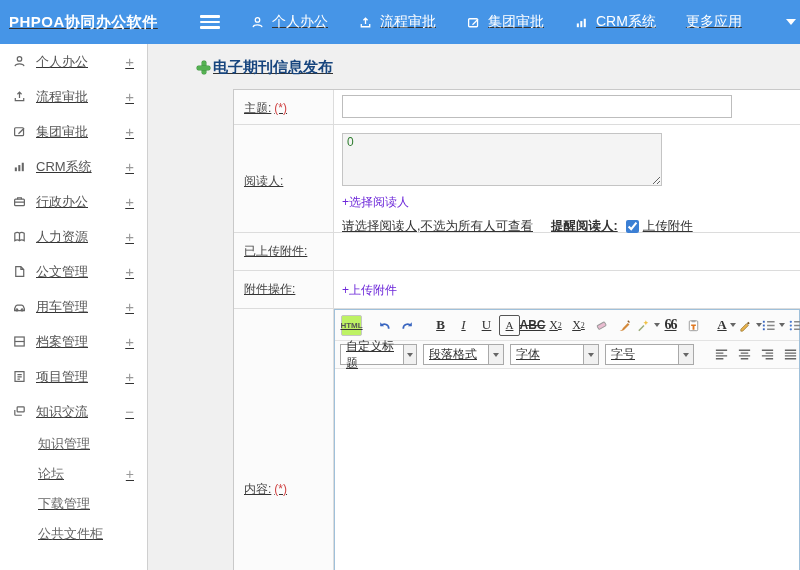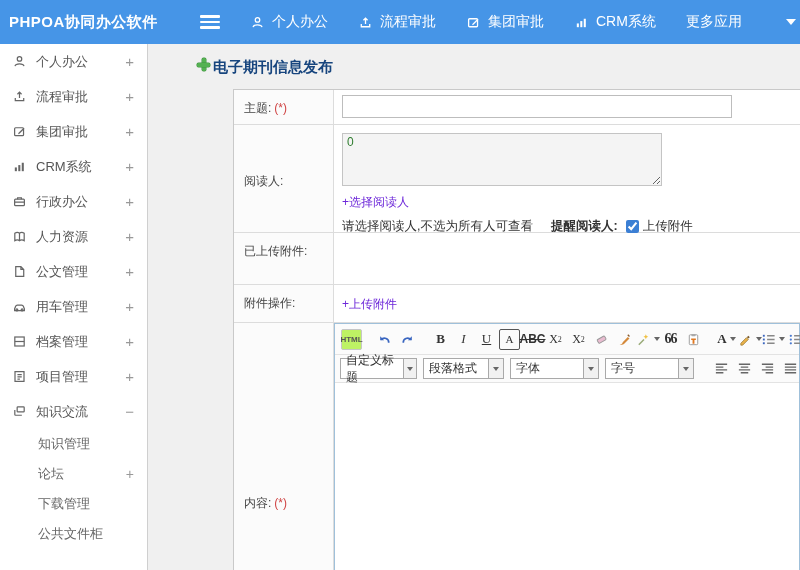--- a/index.html
+++ b/index.html
@@ -1,18 +1,18 @@
 <!DOCTYPE html>
 <html><head>
 <meta charset="utf-8">
 <style>
   * { margin:0; padding:0; box-sizing:border-box; }
   html,body { width:800px; height:570px; overflow:hidden; }
   body { font-family:"Liberation Sans","DejaVu Sans",sans-serif; font-size:13px; color:#333; background:#f0f0f0; }
-  .app { display:flex; flex-direction:column; width:800px; height:570px; }
+  .app { display:flex; flex-direction:column; width:800px; height:570px;text-decoration:underline; }
 
   
   .hdr { flex:0 0 44px; background:#4695e7; display:flex; align-items:center; color:#fff; }
   .logo { width:200px; padding-left:9px; font-size:15px; font-weight:bold; letter-spacing:.5px; }
   .burger { width:20px; height:14px; display:flex; flex-direction:column; justify-content:space-between; margin-right:30px; cursor:pointer; }
   .burger i { display:block; height:2.6px; background:#fff; border-radius:1px; }
   .hnav { display:flex; align-items:center; gap:30px; font-size:14px; }
   .hnav .nitem { display:flex; align-items:center; gap:7px; color:#fff; text-decoration:none; cursor:pointer; }
   .caret-w { width:0; height:0; border-left:5px solid transparent; border-right:5px solid transparent; border-top:6px solid #fff; margin-left:14px; cursor:pointer; }
   .ic { width:15px; height:15px; flex:0 0 15px; }
@@ -23,21 +23,21 @@
   .sbi { height:35px; display:flex; align-items:center; padding:0 13px 0 12px; color:#555; cursor:pointer; }
   .sbi .ic { color:#666; margin-right:9px; }
   .sbi .lbl { font-size:13px; white-space:nowrap; }
   .sbi .exp { margin-left:auto; color:#999; font-size:15px; font-weight:400; }
   .sbi.active { background:#ededed; color:#333; border-bottom:1px solid #e2e2e2; }
   .sbi.sub { height:30px; padding-left:38px; color:#666; }
   .sbi.sub .exp { font-size:14px; }
 
   
   .main { flex:1; min-width:0; overflow:hidden; background:#f0f0f0; }
-  .ptitle { display:flex; align-items:flex-start; margin:14px 0 12px 49px; color:#17457e; font-size:15px; font-weight:bold; }
+  .ptitle { display:flex; align-items:center; margin:14px 0 12px 49px; color:#17457e; font-size:15px; font-weight:bold; }
   .plus { position:relative; width:13px; height:13px; margin-right:3px; }
   .plus::before { content:""; position:absolute; left:5px; top:0; width:3.5px; height:13px; background:#55b152; border-radius:1.5px; box-shadow:0 0 0 .5px #3f9440; }
   .plus::after  { content:""; position:absolute; top:5px; left:0; height:3.5px; width:13px; background:#55b152; border-radius:1.5px; box-shadow:0 0 0 .5px #3f9440; }
 
   .ftable { margin-left:85px; background:#fff; border:1px solid #c9c9c9; border-right:none; }
   .frow { display:flex; border-bottom:1px solid #dcdcdc; }
   .flabel { flex:0 0 100px; border-right:1px solid #dcdcdc; background:#fbfbfb; padding:10px 0 0 10px; font-size:12px; color:#444; }
   .fvalue { flex:1; min-width:0; }
   .req { color:#d04545; margin-left:3px; font-size:12px; }
   .r1 { height:35px; }
@@ -45,21 +45,21 @@
   .r1 input { width:390px; height:23px; border:1px solid #bdbdbd; font-size:12px; padding:0 4px; outline:none; }
   .r2 { height:108px; }
   .r2 .fvalue { padding:8px 0 0 8px; }
   .r2 textarea { width:320px; height:53px; background:#f4f4f4; border:1px solid #c4c4c4; font-size:12px; color:#2f7d2f; padding:1px 4px; font-family:"Liberation Sans","DejaVu Sans",sans-serif; }
   .lnk { color:#6d28d9; font-size:12px; text-decoration:none; cursor:pointer; display:inline-block; }
   .r2 .pick { margin-top:5px; }
   .hintline { margin-top:7px; font-size:12.5px; color:#333; display:flex; align-items:center; }
   .hintline .bold { font-weight:bold; margin-left:18px; }
   .hintline input { margin:0 4px 0 8px; width:13px; height:13px; accent-color:#3b7fd4; }
   .secbar { padding:9px 0 9px 10px; background:#e7e7e7; font-weight:bold; font-size:12.5px; color:#3c3c3c; }
-  .r4 { height:52px; }
+  .r4 { height:38px; }
   .r5 { height:38px; }
   .r5 .fvalue { padding:11px 0 0 8px; }
   .r6 { height:360px; border-bottom:none; }
   .r6 .flabel { display:flex; align-items:center; padding-top:0; }
 
   
   .ed { height:100%; border:1px solid #9fc0da; display:flex; flex-direction:column; background:#fff; }
   .tbrow { display:flex; align-items:center; padding:0 5px; background:#fbfbfb; border-bottom:1px solid #e3e3e3; }
   .tb1 { height:31px; }
   .tb2 { height:28px; }

